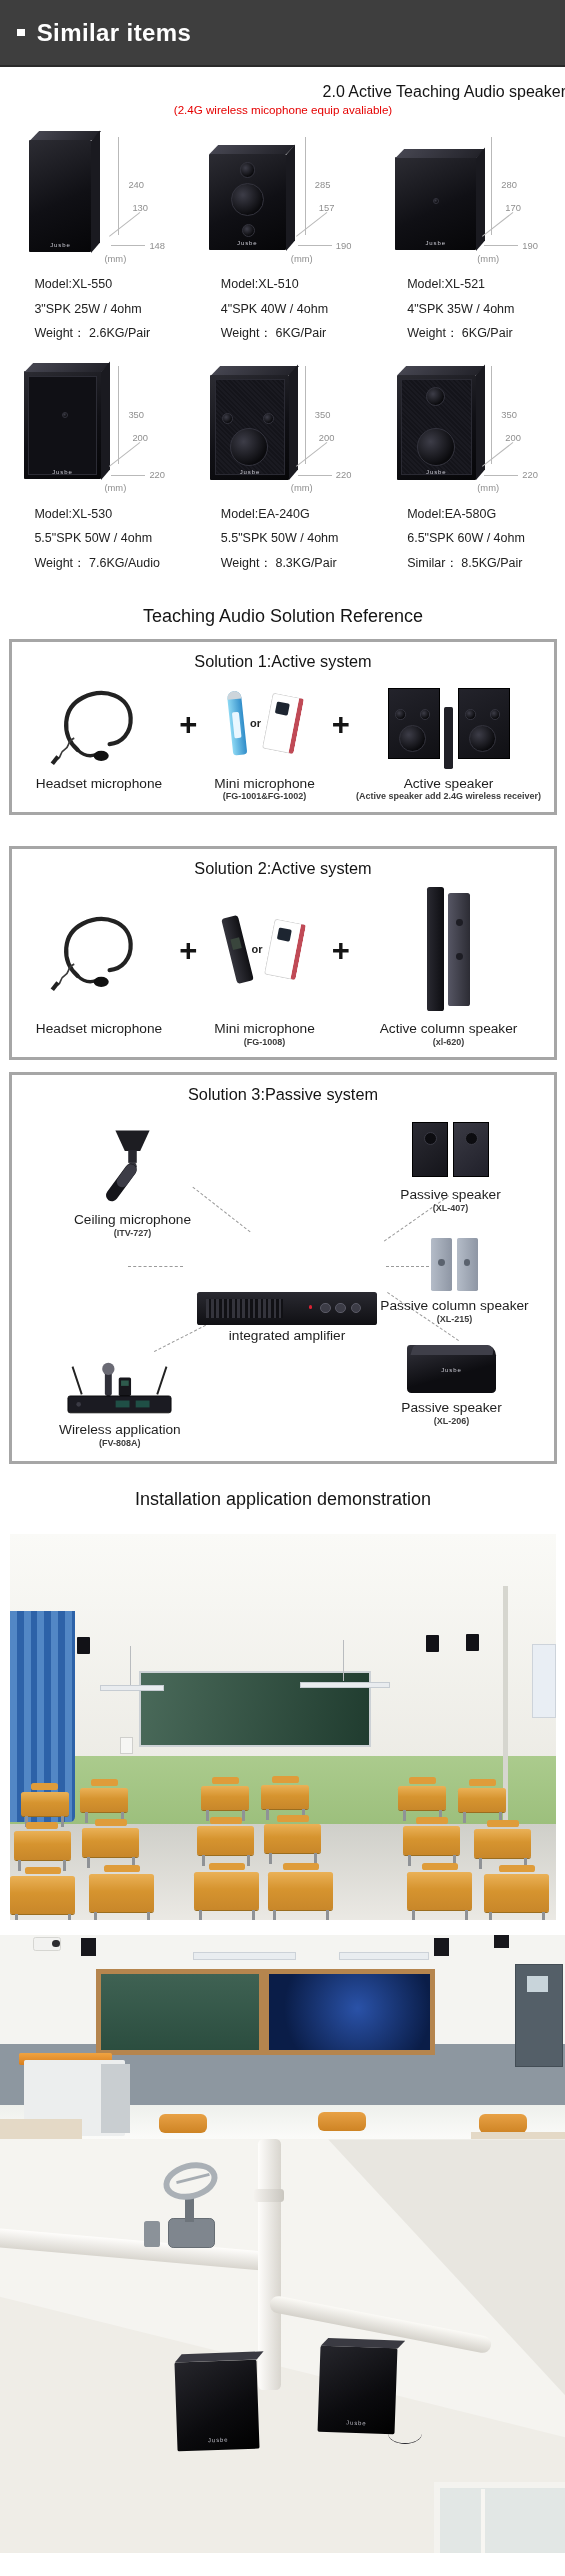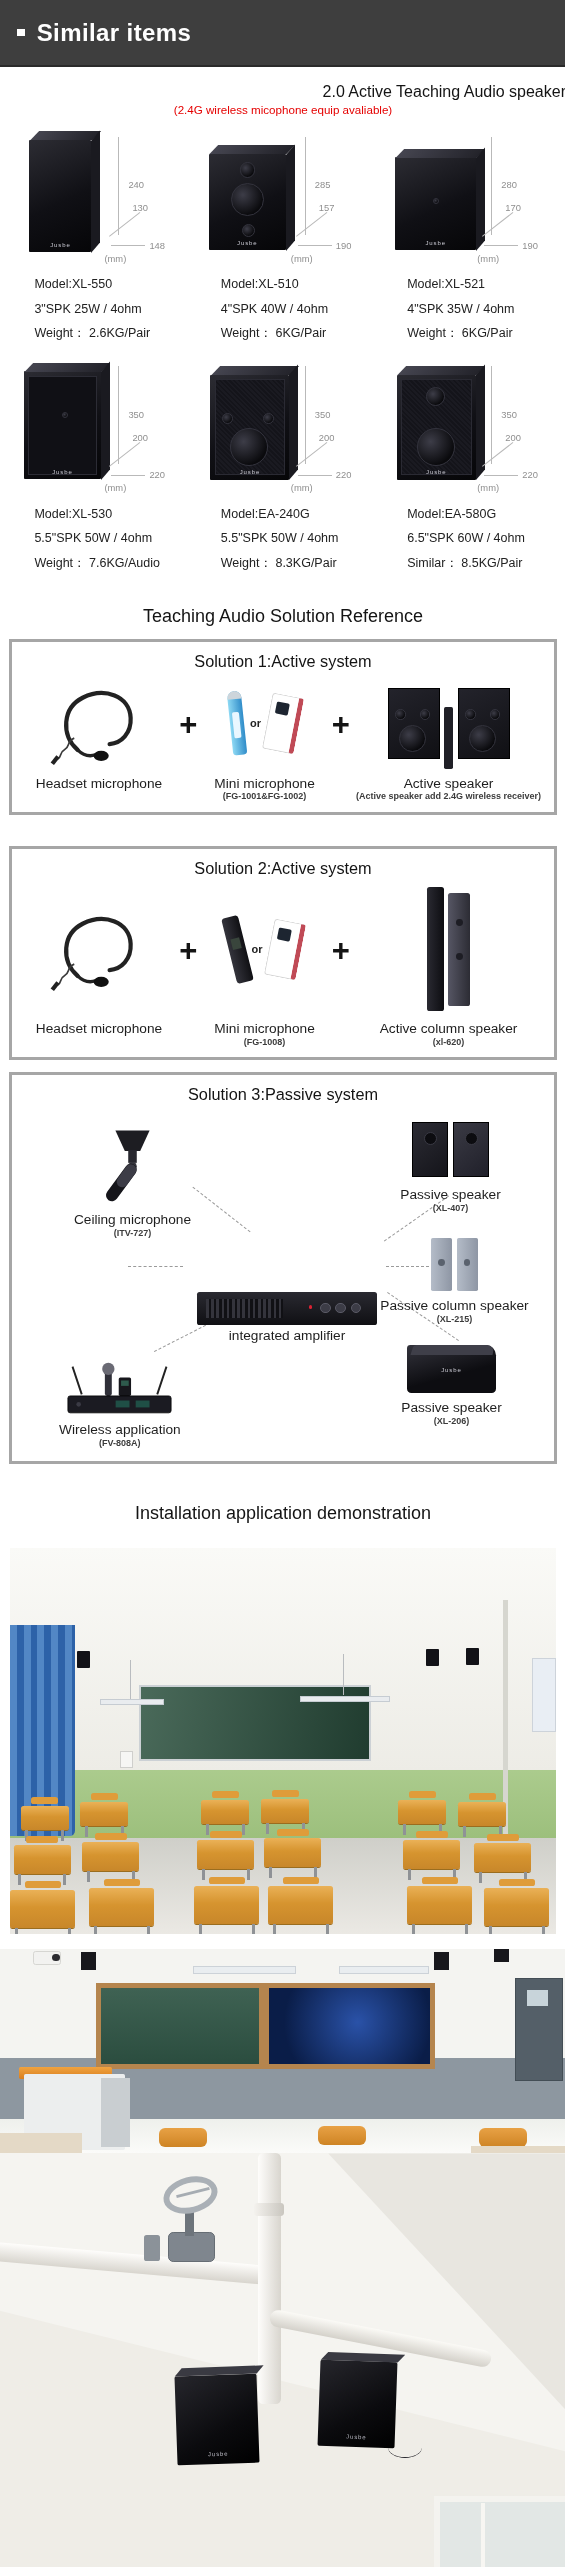--- a/index.html
+++ b/index.html
@@ -87,21 +87,21 @@
   .ampbox .led{position:absolute;right:65px;top:13.7px;width:3.4px;height:3.4px;border-radius:50%;background:#d23;}
   .pbox{width:34px;height:53px;background:linear-gradient(140deg,#2c2c34,#14141a);border:0.9px solid #000;position:relative;}
   .pbox .pc{position:absolute;left:11px;top:8.6px;width:11px;height:11px;border-radius:50%;background:#0c0c10;border:0.9px solid #3a3a44;}
   .pcol{width:21.5px;height:53px;background:linear-gradient(90deg,#b4bcc8,#8e96a4);border-radius:1.7px;position:relative;}
   .pcol .pc{position:absolute;left:6.9px;top:20.6px;width:6.9px;height:6.9px;border-radius:50%;background:#5a626e;}
   .wedge{width:89px;height:48px;background:linear-gradient(165deg,#33333c 0%,#0d0d11 60%);border-radius:3.4px 10.3px 4.3px 4.3px;position:relative;}
   .wedge::before{content:"";position:absolute;top:0;left:5.2px;right:1.7px;height:10.3px;background:#3f3f49;border-radius:2.6px 8.6px 0 0;transform:skewX(-18deg);}
   .wedge .brand{bottom:auto;top:22px;font-size:6px;}
 
   
-  .i-title{text-align:center;font-size:18px;font-weight:400;margin:39px 0 24px;color:#141414;}
+  .i-title{text-align:center;font-size:18px;font-weight:400;margin:25px 0 24px;color:#141414;}
   .scene{position:relative;overflow:hidden;}
   .abs{position:absolute;}
   .s1{height:386px;margin:0 10.3px;background:#f3f2ee;}
   .s1 .wall{left:0;top:0;right:0;height:223px;background:linear-gradient(#fafaf7,#edece6);}
   .s1 .greenband{left:0;top:222px;right:0;height:70px;background:linear-gradient(#abcb8d,#9cbf7c);}
   .s1 .floor{left:0;top:290px;right:0;bottom:0;background:linear-gradient(#cfcfc9,#ebe9e4);}
   .s1 .curtain{left:0;top:77px;width:65px;height:211px;background:repeating-linear-gradient(90deg,#5287c5 0 6.9px,#2d62a8 6.9px 13.7px);border-radius:0 0 5.2px 0;}
   .s1 .winr{right:0;top:110px;width:22px;height:72px;background:#e9eef4;border:1.7px solid #cdd3da;}
   .s1 .board{left:129px;top:137px;width:228px;height:72px;background:linear-gradient(100deg,#4a6a5a,#203c2f);border:2.6px solid #ccd1d5;}
   .s1 .ebox{left:110px;top:203px;width:11px;height:15.5px;background:#f6f6f4;border:0.9px solid #cfcfcc;}

